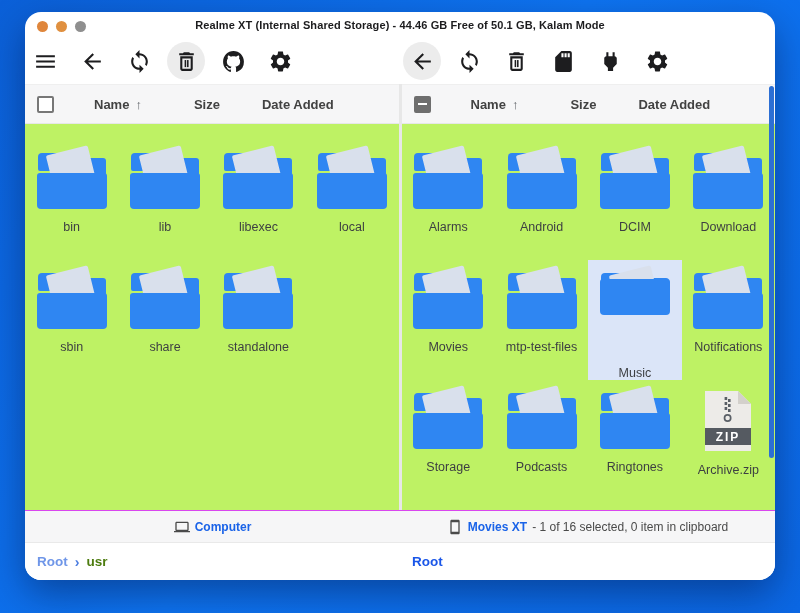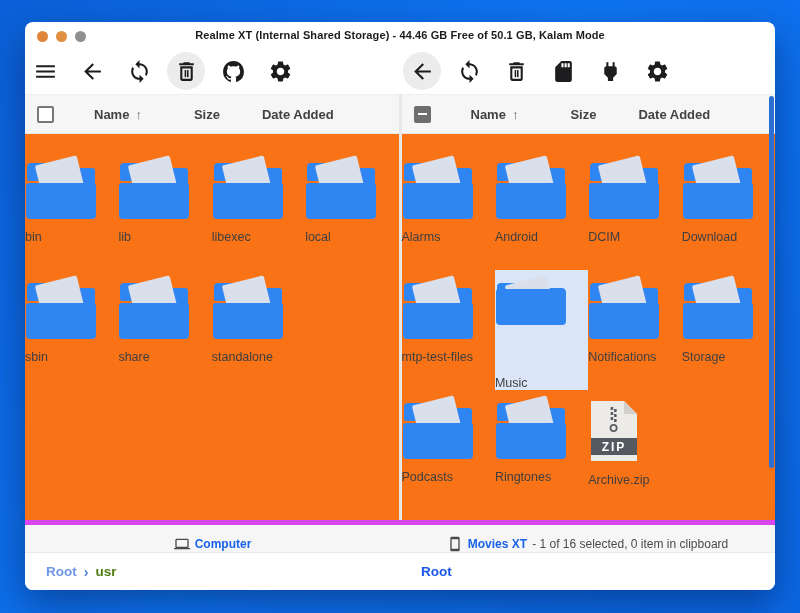--- a/index.html
+++ b/index.html
@@ -1,21 +1,21 @@
 <!DOCTYPE html>
 <html><head>
 <meta charset="utf-8">
 <style>
   * { margin:0; padding:0; box-sizing:border-box; }
   html,body { width:800px; height:613px; overflow:hidden;
     font-family:"Liberation Sans","DejaVu Sans",sans-serif; }
   body { background:linear-gradient(125deg,#0b60d8 0%,#0e74f2 48%,#0b67e4 100%); position:relative; }
 
-  .window { position:absolute; left:25px; top:22px; width:750px; height:568px;
-    background:#fff; border-radius:8px; overflow:hidden; display:flex; flex-direction:column;
+  .window { position:absolute; left:25px; top:12px; width:750px; height:568px;
+    background:#fff; border-radius:16px; overflow:hidden; display:flex; flex-direction:column;
     box-shadow:0 14px 38px rgba(0,0,30,.38); }
 
   
   .titlebar { position:relative; height:26px; flex:0 0 26px; display:flex; align-items:center; justify-content:center; }
   .lights { position:absolute; left:12px; top:9px; display:flex; gap:8px; }
   .dot { width:11px; height:11px; border-radius:50%; }
   .dot.close { background:#df863c; }
   .dot.min { background:#e09040; }
   .dot.zoom { background:#8f8f8f; }
   .title { font-size:11px; font-weight:bold; color:#1c1c1e; letter-spacing:.1px; }
@@ -25,62 +25,62 @@
   .toolbar { flex:1; display:flex; align-items:center; }
   .toolbar.left { padding-left:1px; }
   .toolbar.right { padding-left:2px; }
   .tbtn { width:38px; height:38px; margin-right:9px; border-radius:50%; display:flex; align-items:center; justify-content:center; cursor:pointer; }
   .tbtn.active { background:#ececec; }
   .tbtn svg { width:25px; height:25px; fill:#1d1d1f; }
   .tb-gap { width:3px; }
 
   
   .content { flex:1; display:flex; min-height:0; }
-  .pane { flex:1; position:relative; background:#f97316; display:flex; flex-direction:column; }
+  .pane { flex:1; position:relative; background:#bef264; display:flex; flex-direction:column; }
   .vdivider { width:3px; background:#e7e7e7; }
 
   .pane-header { flex:0 0 40px; background:#f6f6f7; border-bottom:1px solid #e7e7e8; border-top:1px solid #efefef;
     display:flex; align-items:center; font-size:13px; font-weight:bold; color:#424242; }
   .cb { width:17px; height:17px; margin-left:12px; border-radius:2px; }
   .cb.unchecked { border:2px solid #777; background:#fff; }
   .cb.indeterminate { background:#6e6e6e; border:2px solid #6e6e6e; position:relative; }
   .cb.indeterminate::after { content:""; position:absolute; left:2px; right:2px; top:5.5px; height:2px; background:#fff; }
   .h-name { margin-left:40px; }
   .h-arrow { margin-left:6px; font-weight:normal; color:#5f6368; font-size:13px; }
   .h-size { margin-left:52px; }
   .h-date { margin-left:42px; }
 
   .grid { flex:1; display:grid; grid-template-columns:repeat(4,1fr); grid-auto-rows:120px; padding-top:16px; align-content:start; }
-  .cell { display:flex; flex-direction:column; align-items:flex-start; padding-top:12px; cursor:pointer; }
+  .cell { display:flex; flex-direction:column; align-items:center; padding-top:12px; cursor:pointer; }
   .cell.selected { background:#dbe5f8;gap:40px; }
   .cell .label { margin-top:11px; font-size:12.5px; color:#3d3f42; }
 
   
   .ficon { position:relative; width:72px; height:57px; }
   .ficon i { position:absolute; display:block; }
   .ficon .tab  { left:2px; top:1px; width:30px; height:18px; background:#2f86f2; border-radius:4px 9px 0 2px; }
   .ficon .ear  { right:2px; top:6px; width:22px; height:18px; background:#2f86f2; border-radius:3px; }
   .ficon .paper{ left:13px; top:-2px; width:43px; height:32px; background:#d9e0ec; border-radius:2px; transform:rotate(-14deg); }
   .ficon .body { left:1px; bottom:0; width:70px; height:36px; background:#2f86f2; border-radius:3px 3px 4px 4px; }
 
   
   .zipicon { width:52px; height:62px; margin-top:-2px; }
 
   
   .scrollthumb { position:absolute; right:1px; top:2px; width:5px; height:372px; background:#2c6fd4; border-radius:3px; cursor:pointer; }
 
   
-  .statusbar { flex:0 0 33px; background:#f6f6f7; border-top:5px solid #d946ef; border-bottom:1px solid #e9e9e9; display:flex; align-items:flex-end; }
+  .statusbar { flex:0 0 33px; background:#f6f6f7; border-top:1px solid #d946ef; border-bottom:1px solid #e9e9e9; display:flex; align-items:center; }
   .status-half { flex:1; display:flex; align-items:center; justify-content:center; font-size:12px; color:#4a4a4a; gap:5px; }
   .status-half svg { width:16px; height:16px; fill:#4a4a4a; flex:0 0 auto; }
   .dev-link { color:#1a63e8; font-weight:bold; cursor:pointer; }
 
   
   .crumbs { flex:0 0 37px; display:flex; align-items:center; background:#fff; }
-  .crumb-half { flex:1; display:flex; align-items:center; padding-left:21px; font-size:13.5px; }
+  .crumb-half { flex:1; display:flex; align-items:center; padding-left:12px; font-size:13.5px; }
   .crumb-root { color:#6f96e8; font-weight:bold; cursor:pointer; }
   .crumb-sep { color:#4d7ee0; margin:0 7px; font-weight:bold; font-size:14px; }
   .crumb-current { color:#4d7c0f; font-weight:bold; cursor:pointer; }
   .crumb-half.right .crumb-root { color:#1a56e8; }
 </style>
 </head>
 <body>
 
 <div class="window">
 
@@ -281,20 +281,29 @@
             <span class="label">DCIM</span>
           </div>
         <div class="cell">
             <div class="ficon">
               <i class="tab"></i>
               <i class="ear"></i>
               <i class="paper"></i>
               <i class="body"></i>
             </div>
             <span class="label">Download</span>
+          </div>
+        <div class="cell">
+            <div class="ficon">
+              <i class="tab"></i>
+              <i class="ear"></i>
+              <i class="paper"></i>
+              <i class="body"></i>
+            </div>
+            <span class="label">Movies</span>
           </div>
         <div class="cell">
             <div class="ficon">
               <i class="tab"></i>
               <i class="ear"></i>
               <i class="paper"></i>
               <i class="body"></i>
             </div>
             <span class="label">mtp-test-files</span>
           </div>

